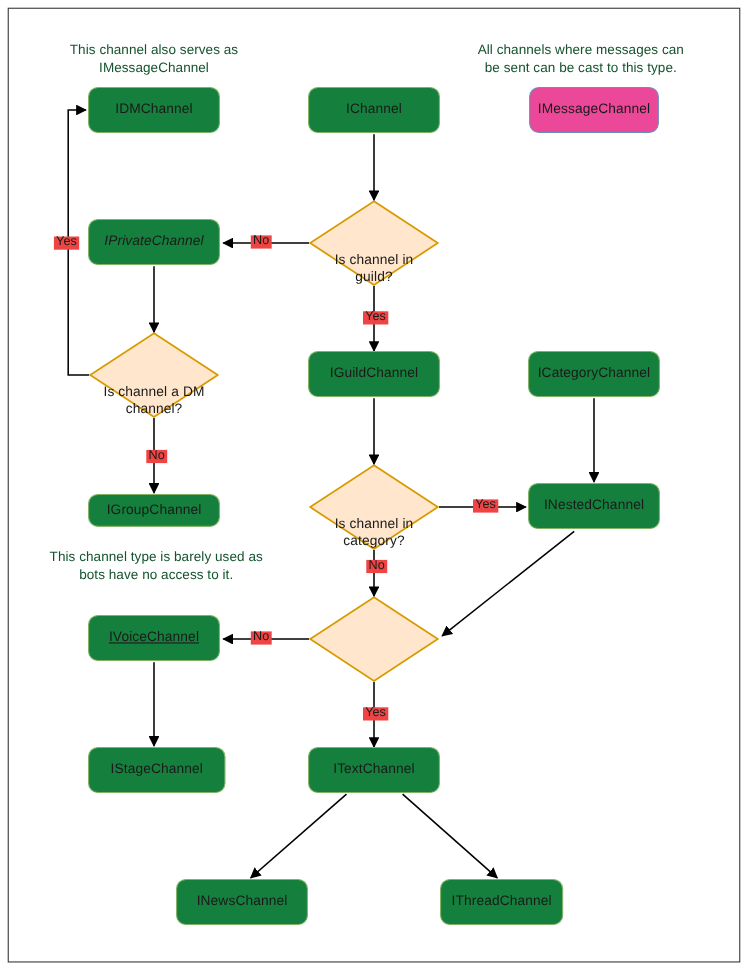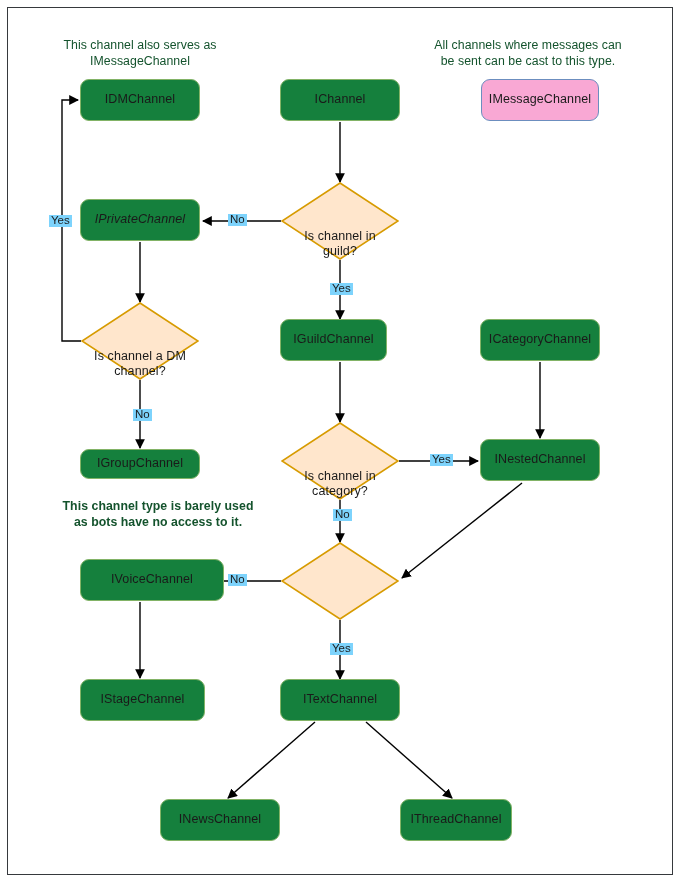--- a/index.html
+++ b/index.html
@@ -49,21 +49,21 @@
   .node.box {
     border-radius: 9px;
     border-width: 1.3px;
     border-style: solid;
   }
   .node.box.green {
     background: #15803d;
     border-color: #82b366;
   }
   .node.box.blue {
-    background: #f9a8d4;
+    background: #ec4899;
     border-color: #6c8ebf;
   }
   .node.diamond {
     background: transparent;
     border: none;
     align-items: flex-end;
   }
   .node.diamond .dshape {
     position: absolute;
     left: 0;
@@ -81,21 +81,21 @@
     font-size: 12.3px;
     color: #14532d;
     text-align: center;
     line-height: 1.32;
     letter-spacing: 0.05px;
   }
   .edge-label {
     position: absolute;
     font-size: 11.5px;
     color: #1a1a1a;
-    background: #7dd3fc;
+    background: #ef4444;
     padding: 0 2px;
     line-height: 1;
     white-space: nowrap;
   }
 </style>
 </head>
 <body>
 
 <div id="page">
 
@@ -156,21 +156,21 @@
   <div class="edge-label" style="left:333px; top:509px;">No</div>
 
   <div class="edge-label" style="left:228px; top:574px;">No</div>
 
   <div class="edge-label" style="left:330px; top:643px;">Yes</div>
 
   <div class="note" style="left:50px; top:37px; width:180px;">This channel also serves as IMessageChannel</div>
 
   <div class="note" style="left:428px; top:37px; width:200px;">All channels where messages can be sent can be cast to this type.</div>
 
-  <div class="note" style="left:58px; top:498px; width:200px;font-weight:bold;">This channel type is barely used as bots have no access to it.</div>
+  <div class="note" style="left:42px; top:498px; width:200px;">This channel type is barely used as bots have no access to it.</div>
 
   <div class="node box green" style="left:80px; top:79px; width:120px; height:42px;">IDMChannel</div>
 
   <div class="node box green" style="left:280px; top:79px; width:120px; height:42px;">IChannel</div>
 
   <div class="node box blue" style="left:481px; top:79px; width:118px; height:42px;">IMessageChannel</div>
 
   <div class="node box green" style="left:80px; top:199px; width:120px; height:42px;font-style:italic;">IPrivateChannel</div>
 
   <div class="node diamond" style="left:281px; top:182px; width:118px; height:78px;">
@@ -180,36 +180,36 @@
     <span class="dlabel">Is channel in guild?</span>
   </div>
 
   <div class="node diamond" style="left:81px; top:302px; width:118px; height:78px;">
     <svg class="dshape" viewBox="0 0 118 78" preserveAspectRatio="none">
       <polygon points="59,1 117,39 59,77 1,39" fill="#ffe6cc" stroke="#d79b00" stroke-width="1.6"></polygon>
     </svg>
     <span class="dlabel">Is channel a DM channel?</span>
   </div>
 
-  <div class="node box green" style="left:280px; top:319px; width:107px; height:42px;">IGuildChannel</div>
+  <div class="node box green" style="left:280px; top:319px; width:120px; height:42px;">IGuildChannel</div>
 
   <div class="node box green" style="left:480px; top:319px; width:120px; height:42px;">ICategoryChannel</div>
 
   <div class="node box green" style="left:80px; top:449px; width:120px; height:30px;">IGroupChannel</div>
 
   <div class="node diamond" style="left:281px; top:422px; width:118px; height:78px;">
     <svg class="dshape" viewBox="0 0 118 78" preserveAspectRatio="none">
       <polygon points="59,1 117,39 59,77 1,39" fill="#ffe6cc" stroke="#d79b00" stroke-width="1.6"></polygon>
     </svg>
     <span class="dlabel">Is channel in category?</span>
   </div>
 
   <div class="node box green" style="left:480px; top:439px; width:120px; height:42px;">INestedChannel</div>
 
-  <div class="node box green" style="left:80px; top:559px; width:144px; height:42px;">IVoiceChannel</div>
+  <div class="node box green" style="left:80px; top:559px; width:120px; height:42px;text-decoration:underline;">IVoiceChannel</div>
 
   <div class="node diamond" style="left:281px; top:542px; width:118px; height:78px;">
     <svg class="dshape" viewBox="0 0 118 78" preserveAspectRatio="none">
       <polygon points="59,1 117,39 59,77 1,39" fill="#ffe6cc" stroke="#d79b00" stroke-width="1.6"></polygon>
     </svg>
   </div>
 
   <div class="node box green" style="left:80px; top:679px; width:125px; height:42px;">IStageChannel</div>
 
   <div class="node box green" style="left:280px; top:679px; width:120px; height:42px;">ITextChannel</div>

